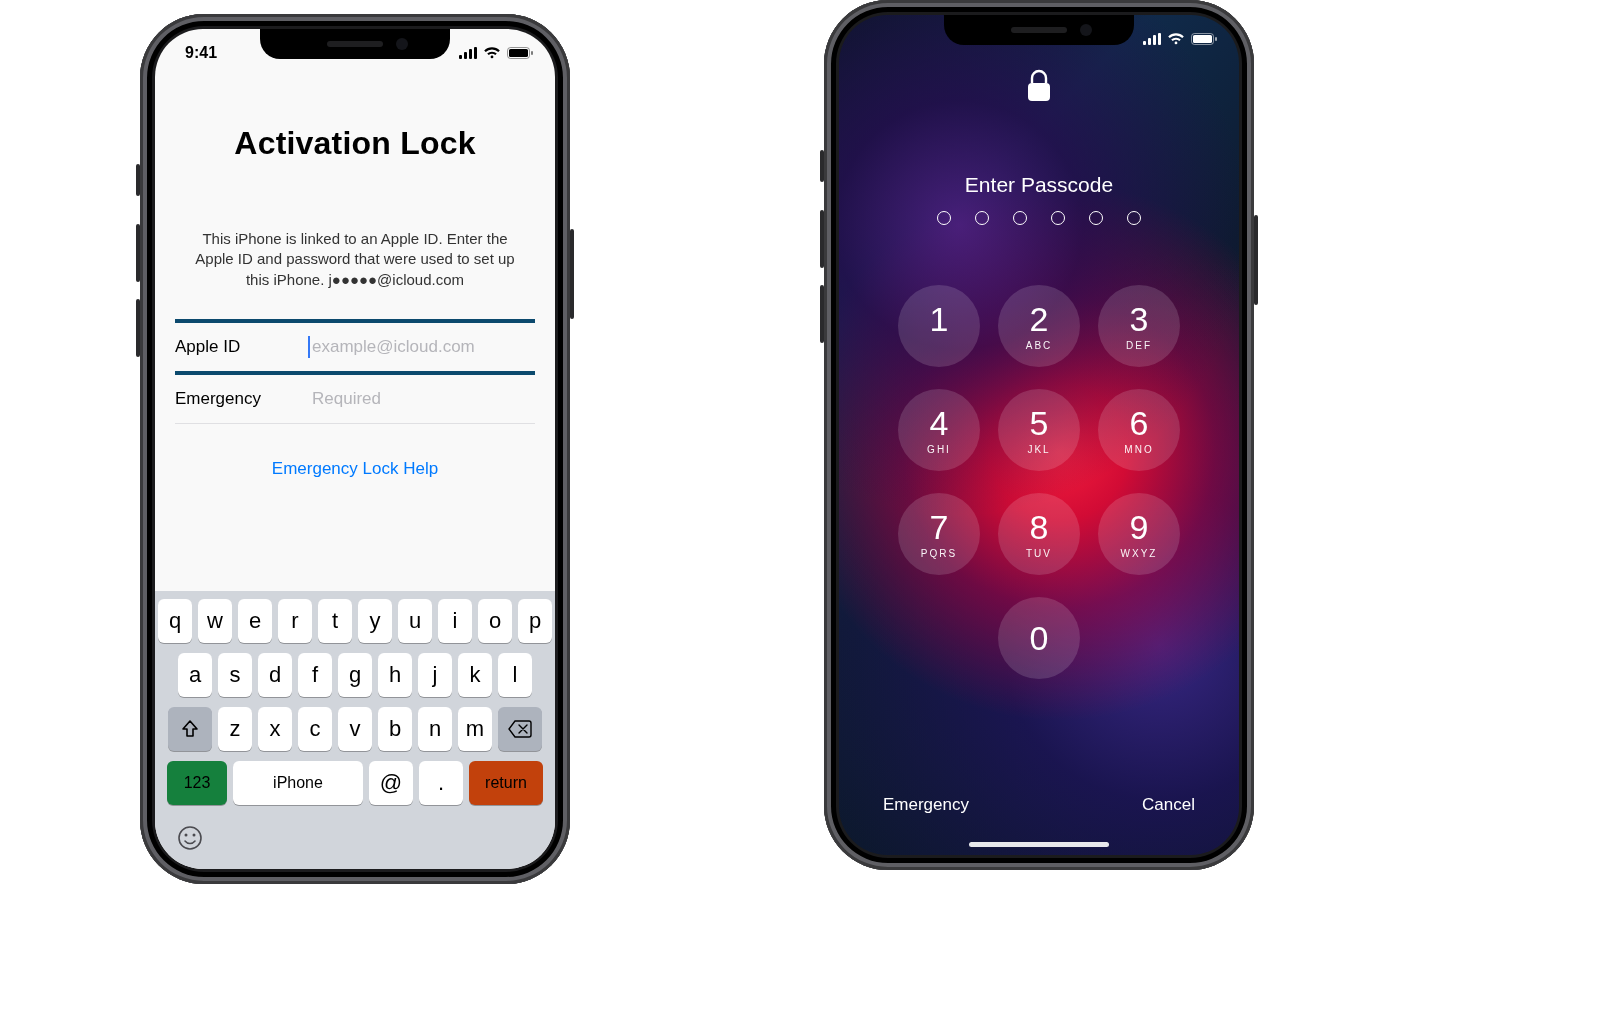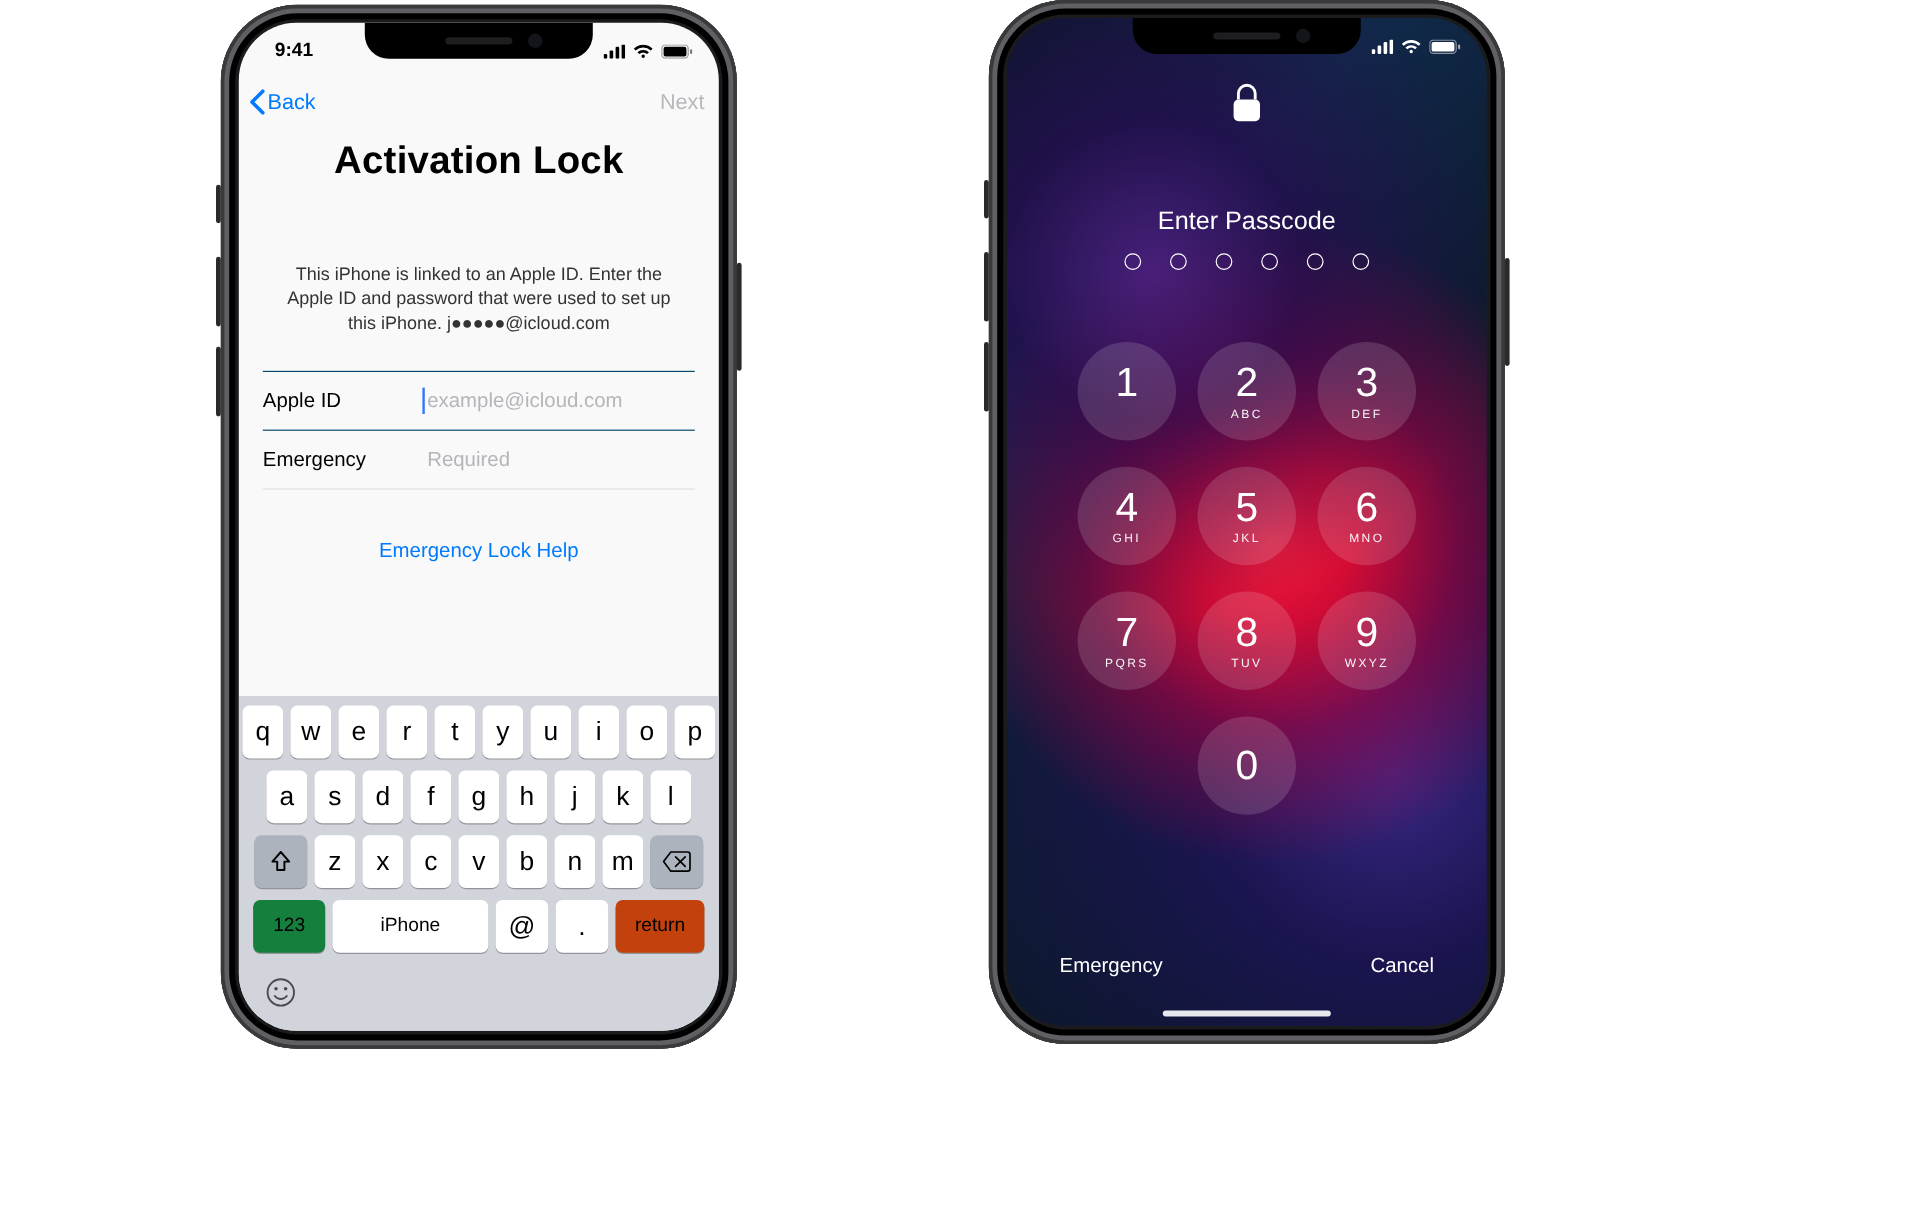--- a/index.html
+++ b/index.html
@@ -88,21 +88,21 @@
     font-weight: 600;
     font-size: 16px;
     z-index: 40;
   }
   .status-right {
     display: flex; align-items: center; gap: 6px;
   }
   .status-right svg { display: block; }
 
   
-  .phone.left { top: 4px; left: 140px; margin-left: 44px; }
+  .phone.left { top: 14px; left: 140px; }
   .left .screen { background: #f9f9f9; }
 
   .left .status-bar { color: #000; }
 
   .left .nav {
     position: absolute; top: 44px; left: 0; right: 0;
     height: 44px;
     display: flex; align-items: center; justify-content: space-between;
     padding: 0 12px 0 8px; box-sizing: border-box;
     font-size: 18px;
@@ -123,21 +123,21 @@
     position: absolute; top: 200px; left: 30px; right: 30px;
     text-align: center; font-size: 15px; line-height: 1.35; color: #333;
   }
 
   .left .fields {
     position: absolute; top: 290px; left: 20px; right: 20px;
   }
   .left .fieldrow {
     display: flex; align-items: center;
     height: 48px;
-    border-top: 1px solid #0c4a6e;
+    border-top: 4px solid #0c4a6e;
     font-size: 17px;
     gap: 33px;
   }
   .left .fieldrow:last-child { border-bottom: 1px solid #e0e0e3; }
   .left .fieldrow .flabel { width: 120px; color: #000; }
   .left .fieldrow .fval {
     border: none; outline: none; background: transparent;
     font-size: 17px; flex: 1;
     color: #737373;
   }
@@ -268,29 +268,20 @@
               <path d="M9 11.3a1.4 1.4 0 100-2.8 1.4 1.4 0 000 2.8zM4.2 6.6a7 7 0 019.6 0l-1.5 1.5a5 5 0 00-6.6 0L4.2 6.6zM1.2 3.6a11 11 0 0115.6 0l-1.5 1.5a9 9 0 00-12.6 0L1.2 3.6z" fill="#000"></path>
             </svg>
           <svg width="26" height="12" viewBox="0 0 26 12">
               <rect x="0.5" y="0.5" width="22" height="11" rx="3" fill="none" stroke="#000" stroke-opacity="0.4"></rect>
               <rect x="2" y="2" width="19" height="8" rx="1.6" fill="#000"></rect>
               <rect x="24" y="4" width="2" height="4" rx="1" fill="#000" fill-opacity="0.5"></rect>
             </svg>
         </span>
       </div>
 
-      <div class="nav">
-        <div class="back">
-          <svg width="14" height="22" viewBox="0 0 14 22">
-              <path d="M12 2L3 11l9 9" stroke="#007aff" stroke-width="3" fill="none" stroke-linecap="round" stroke-linejoin="round"></path>
-            </svg>
-          <span>Back</span>
-        </div>
-        <div class="next">Next</div>
-      </div>
 
       <div class="title">Activation Lock</div>
       <div class="desc">This iPhone is linked to an Apple ID. Enter the Apple ID and password that were used to set up this iPhone. j●●●●●@icloud.com</div>
 
       <div class="fields">
         <div class="fieldrow">
           <span class="flabel">Apple ID</span>
           <span style="position:relative; flex:1; display:flex; align-items:center;">
             <span class="cursor"></span>
             <input class="fval" type="text" placeholder="example@icloud.com" style="">

